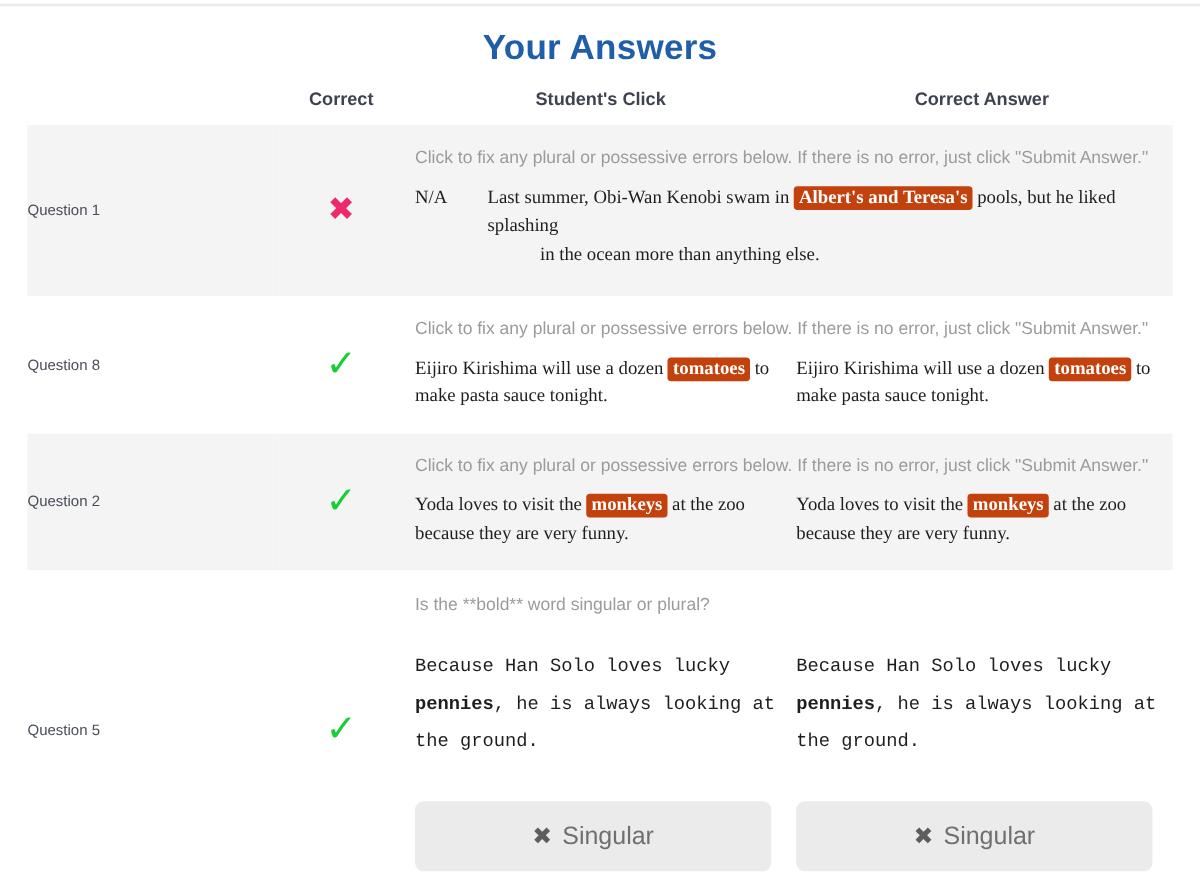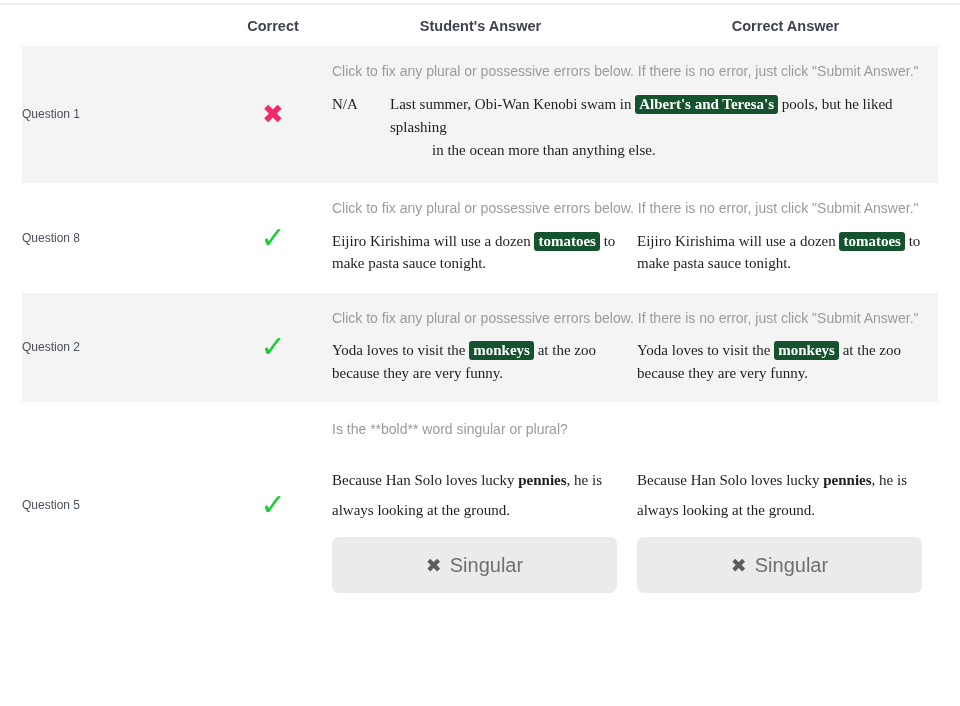--- a/index.html
+++ b/index.html
@@ -121,21 +121,21 @@
     display: inline-block;
     width: 34px;
     vertical-align: top;
   }
   .na-wrap {
     display: flex;
     gap: 24px;
   }
   .na-body { flex: 1; }
   mark.hl {
-    background: #14532d;
+    background: #c2410c;
     color: #ffffff;
     font-weight: bold;
     padding: 1px 4px 2px 4px;
     border-radius: 3px;
     font-family: "Liberation Serif", serif;
   }
   .bold-word { font-weight: bold; }
 
   
   .wide-answer {
@@ -164,40 +164,41 @@
   }
   .choice-btn .bx {
     font-family: "DejaVu Sans", sans-serif;
     font-weight: bold;
     font-size: 19px;
     color: #5d5d5d;
   }
   .q5-prompt { padding-top: 18px; padding-bottom: 26px; }
   .q5-ans-col { padding: 0 12px 14px 4px; width: 305px; box-sizing: border-box; }
   .q5-text {
-    font-family: Liberation Serif, serif;
+    font-family: Liberation Mono, monospace;
     font-size: 15px;
     color: #1e1e1e;
     line-height: 2.0;
-    margin-bottom: 12px;
+    margin-bottom: 32px;
   }
 </style>
 </head>
 <body>
 
 <div class="page">
   <div class="top-rule"></div>
 
+  <h1 class="page-title">Your Answers</h1>
 
   <table class="answers">
     <thead>
       <tr>
         <th class="col-qnum"></th>
         <th class="col-result">Correct</th>
-        <th class="col-student">Student's Answer</th>
+        <th class="col-student">Student's Click</th>
         <th class="col-correct">Correct Answer</th>
       </tr>
     </thead>
     <tbody>
 
       <tr class="row-shaded">
         <td class="qnum">Question 1</td>
         <td class="result">
           <span class="mark mark-wrong">✖</span>
         </td>

